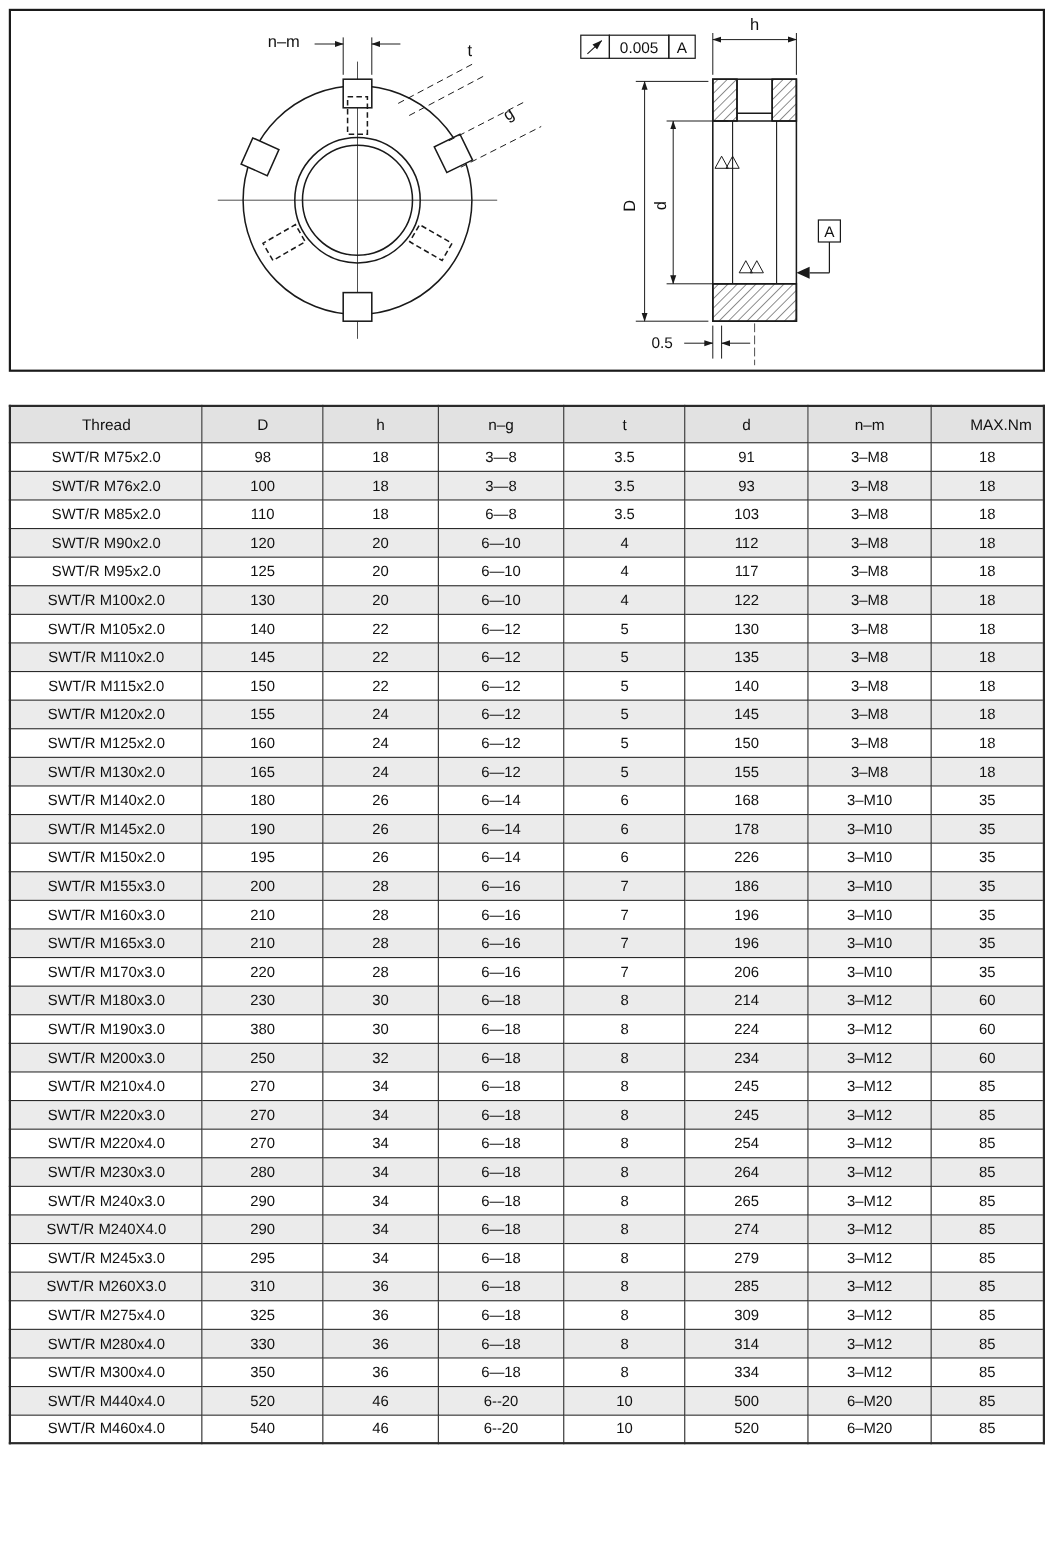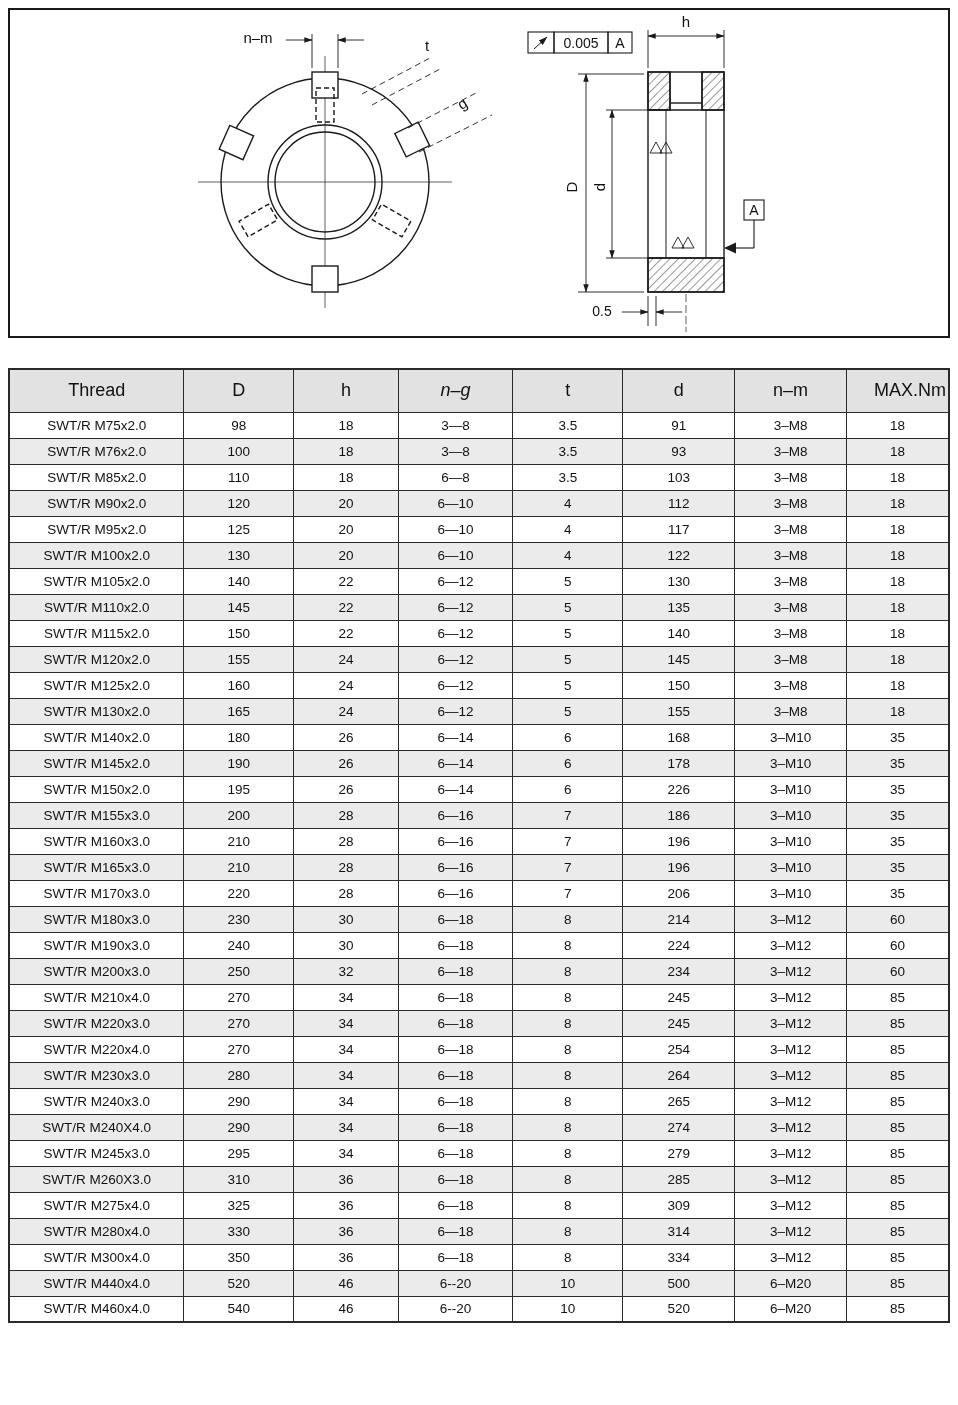--- a/index.html
+++ b/index.html
@@ -37,39 +37,39 @@
     border: 2px solid var(--border-color);
   }
   .spec-table th, .spec-table td {
     border: 1px solid var(--border-color);
     text-align: center;
     vertical-align: middle;
     overflow: hidden;
     white-space: nowrap;
   }
   .spec-table th {
-    height: 43px;
-    font-size: 18px;
+    height: 33px;
+    font-size: 14px;
     font-weight: 400;
     background: var(--header-bg);
   }
   .spec-table td {
     height: 26px;
     font-size: 13.5px;
     padding: 0 3px;
     background: #ffffff;
   }
   .spec-table tbody tr:nth-child(even) td {
     background: var(--row-alt-bg);
   }
   
   .spec-table th:nth-child(1) { width: 18.6%; }
   .spec-table th:nth-child(2) { width: 11.7%; }
   .spec-table th:nth-child(3) { width: 11.1%; }
-  .spec-table th:nth-child(4) { width: 12.2%; font-style: italic; }
+  .spec-table th:nth-child(4) { width: 12.2%; }
   .spec-table th:nth-child(5) { width: 11.7%; }
   .spec-table th:nth-child(6) { width: 11.9%; }
   .spec-table th:nth-child(7) { width: 11.9%; }
   .spec-table th:nth-child(8) { width: 10.9%; padding-left: 26px; }
 </style>
 </head>
 <body>
 
 <div class="page">
 
@@ -402,21 +402,21 @@
           <td>230</td>
           <td>30</td>
           <td>6—18</td>
           <td>8</td>
           <td>214</td>
           <td>3–M12</td>
           <td>60</td>
         </tr>
         <tr>
           <td>SWT/R M190x3.0</td>
-          <td>240</td>
+          <td>380</td>
           <td>30</td>
           <td>6—18</td>
           <td>8</td>
           <td>224</td>
           <td>3–M12</td>
           <td>60</td>
         </tr>
         <tr>
           <td>SWT/R M200x3.0</td>
           <td>250</td>

